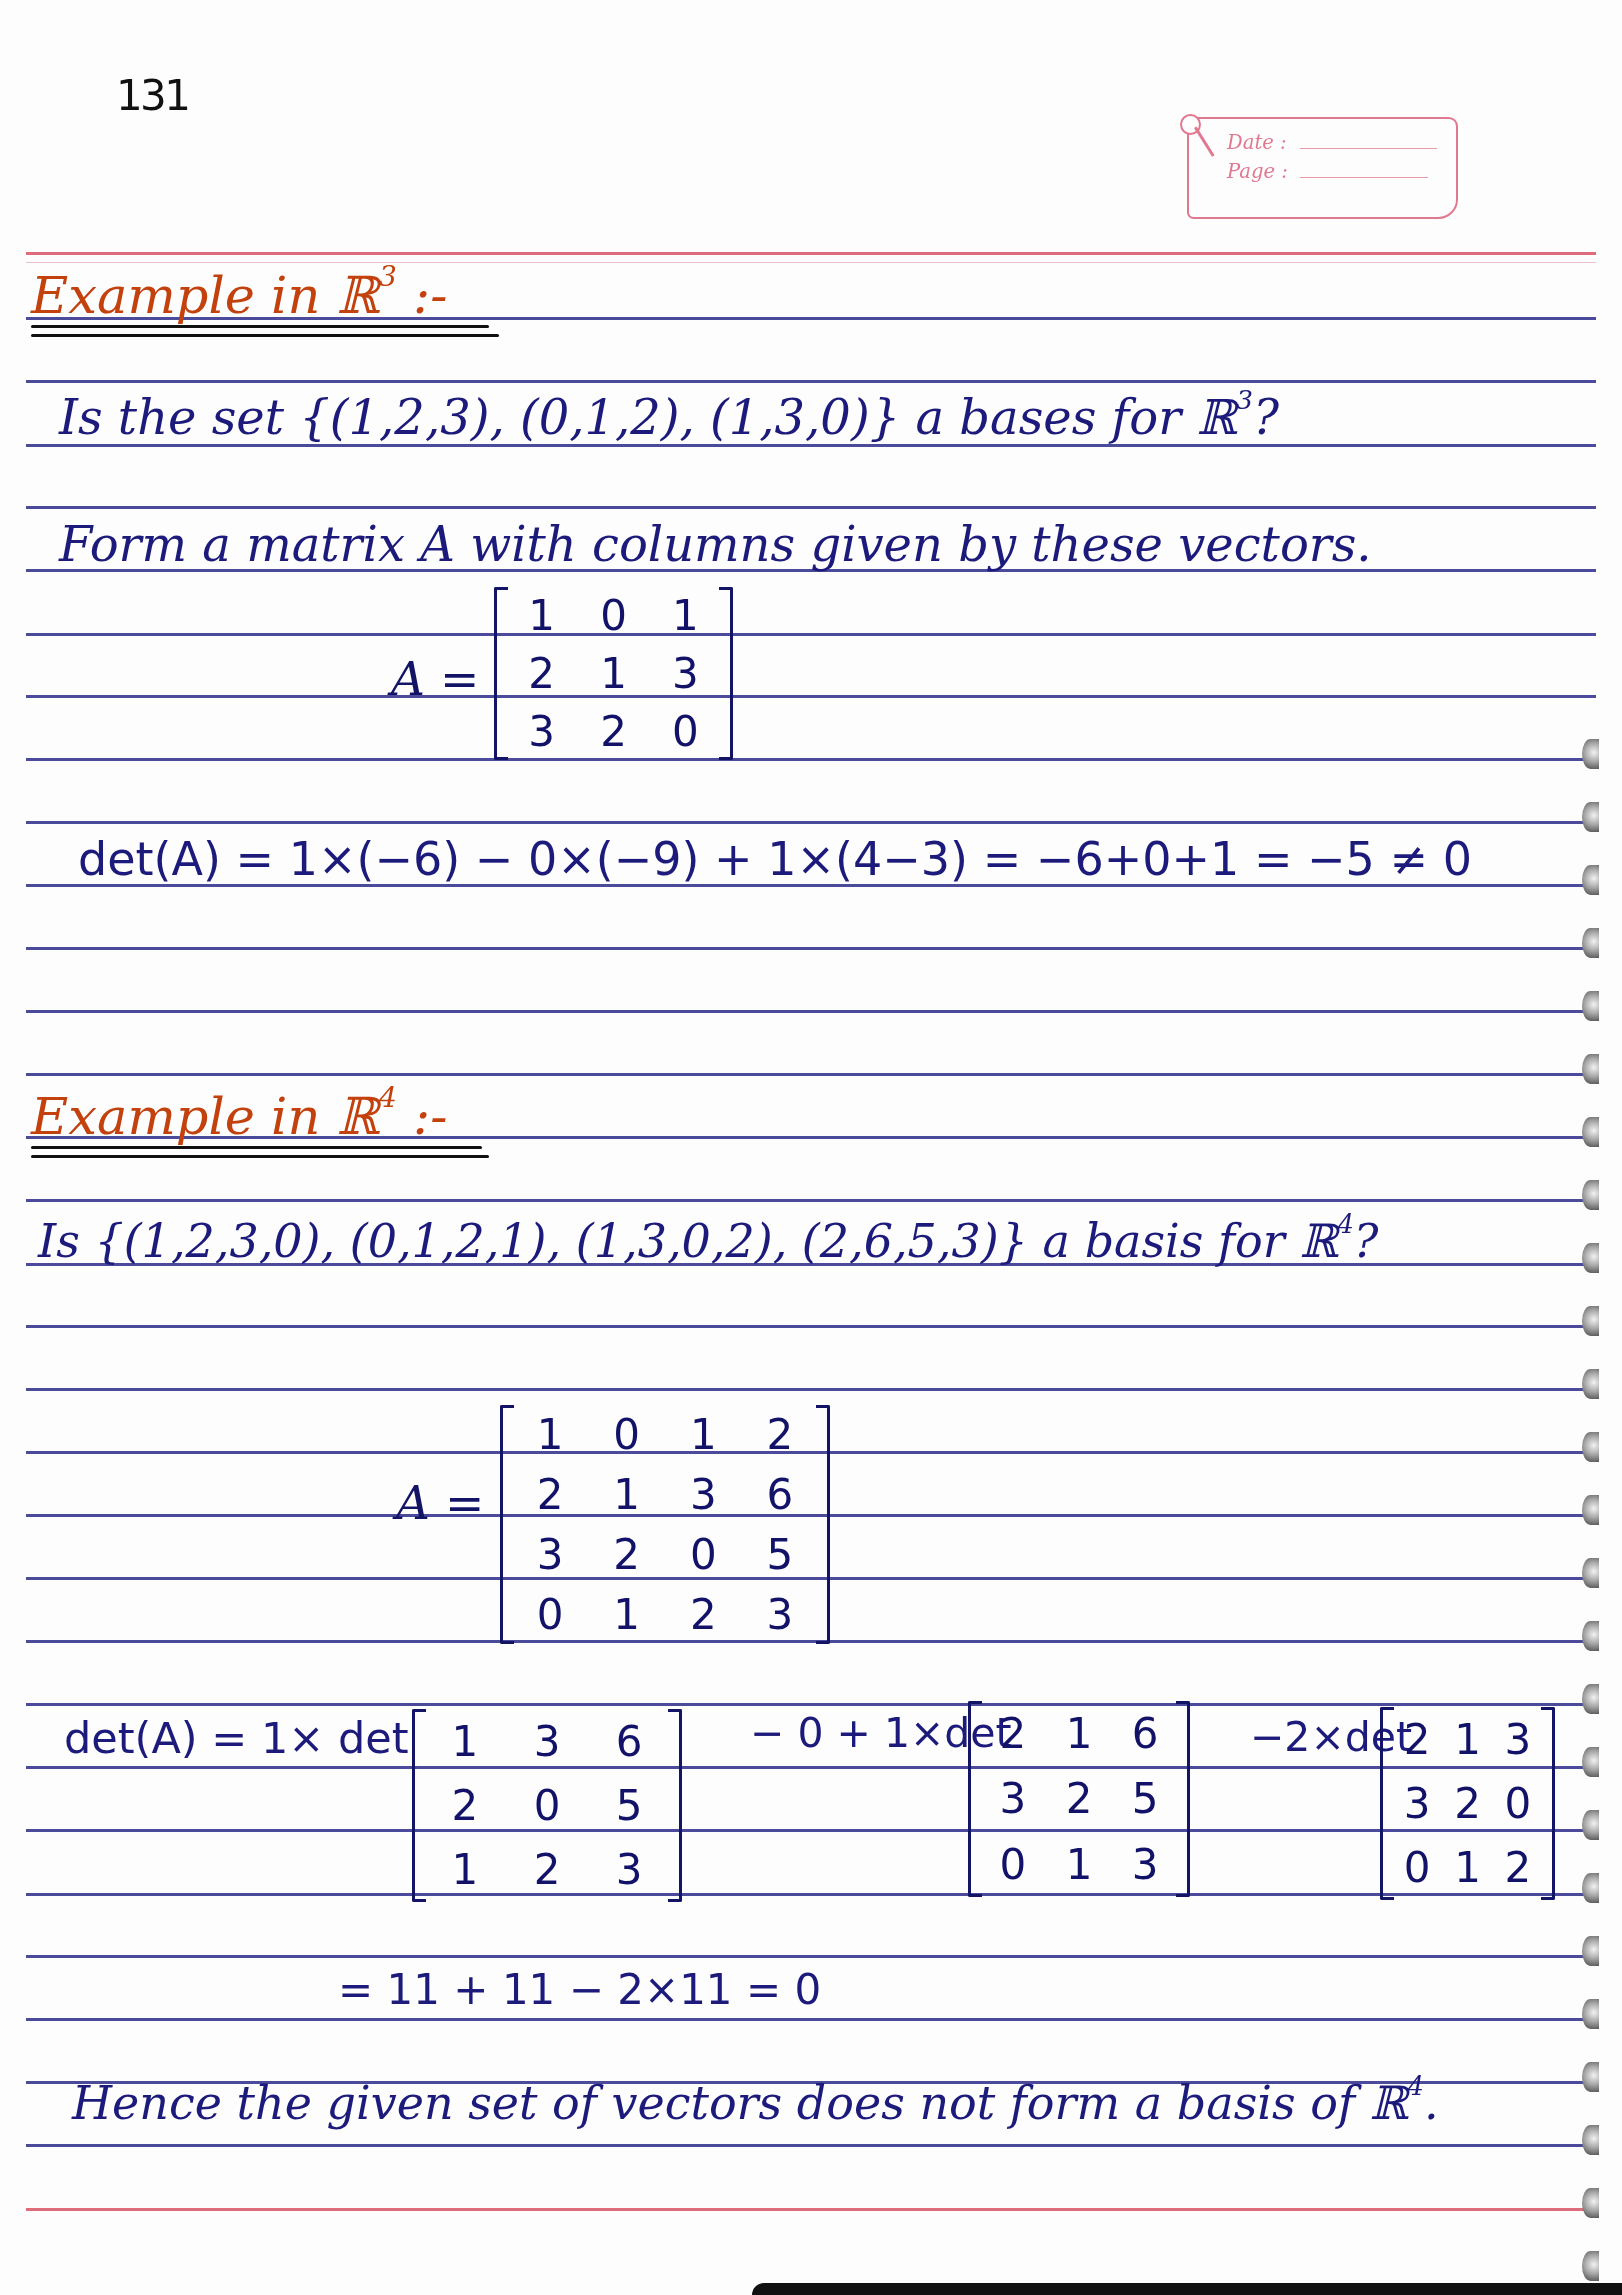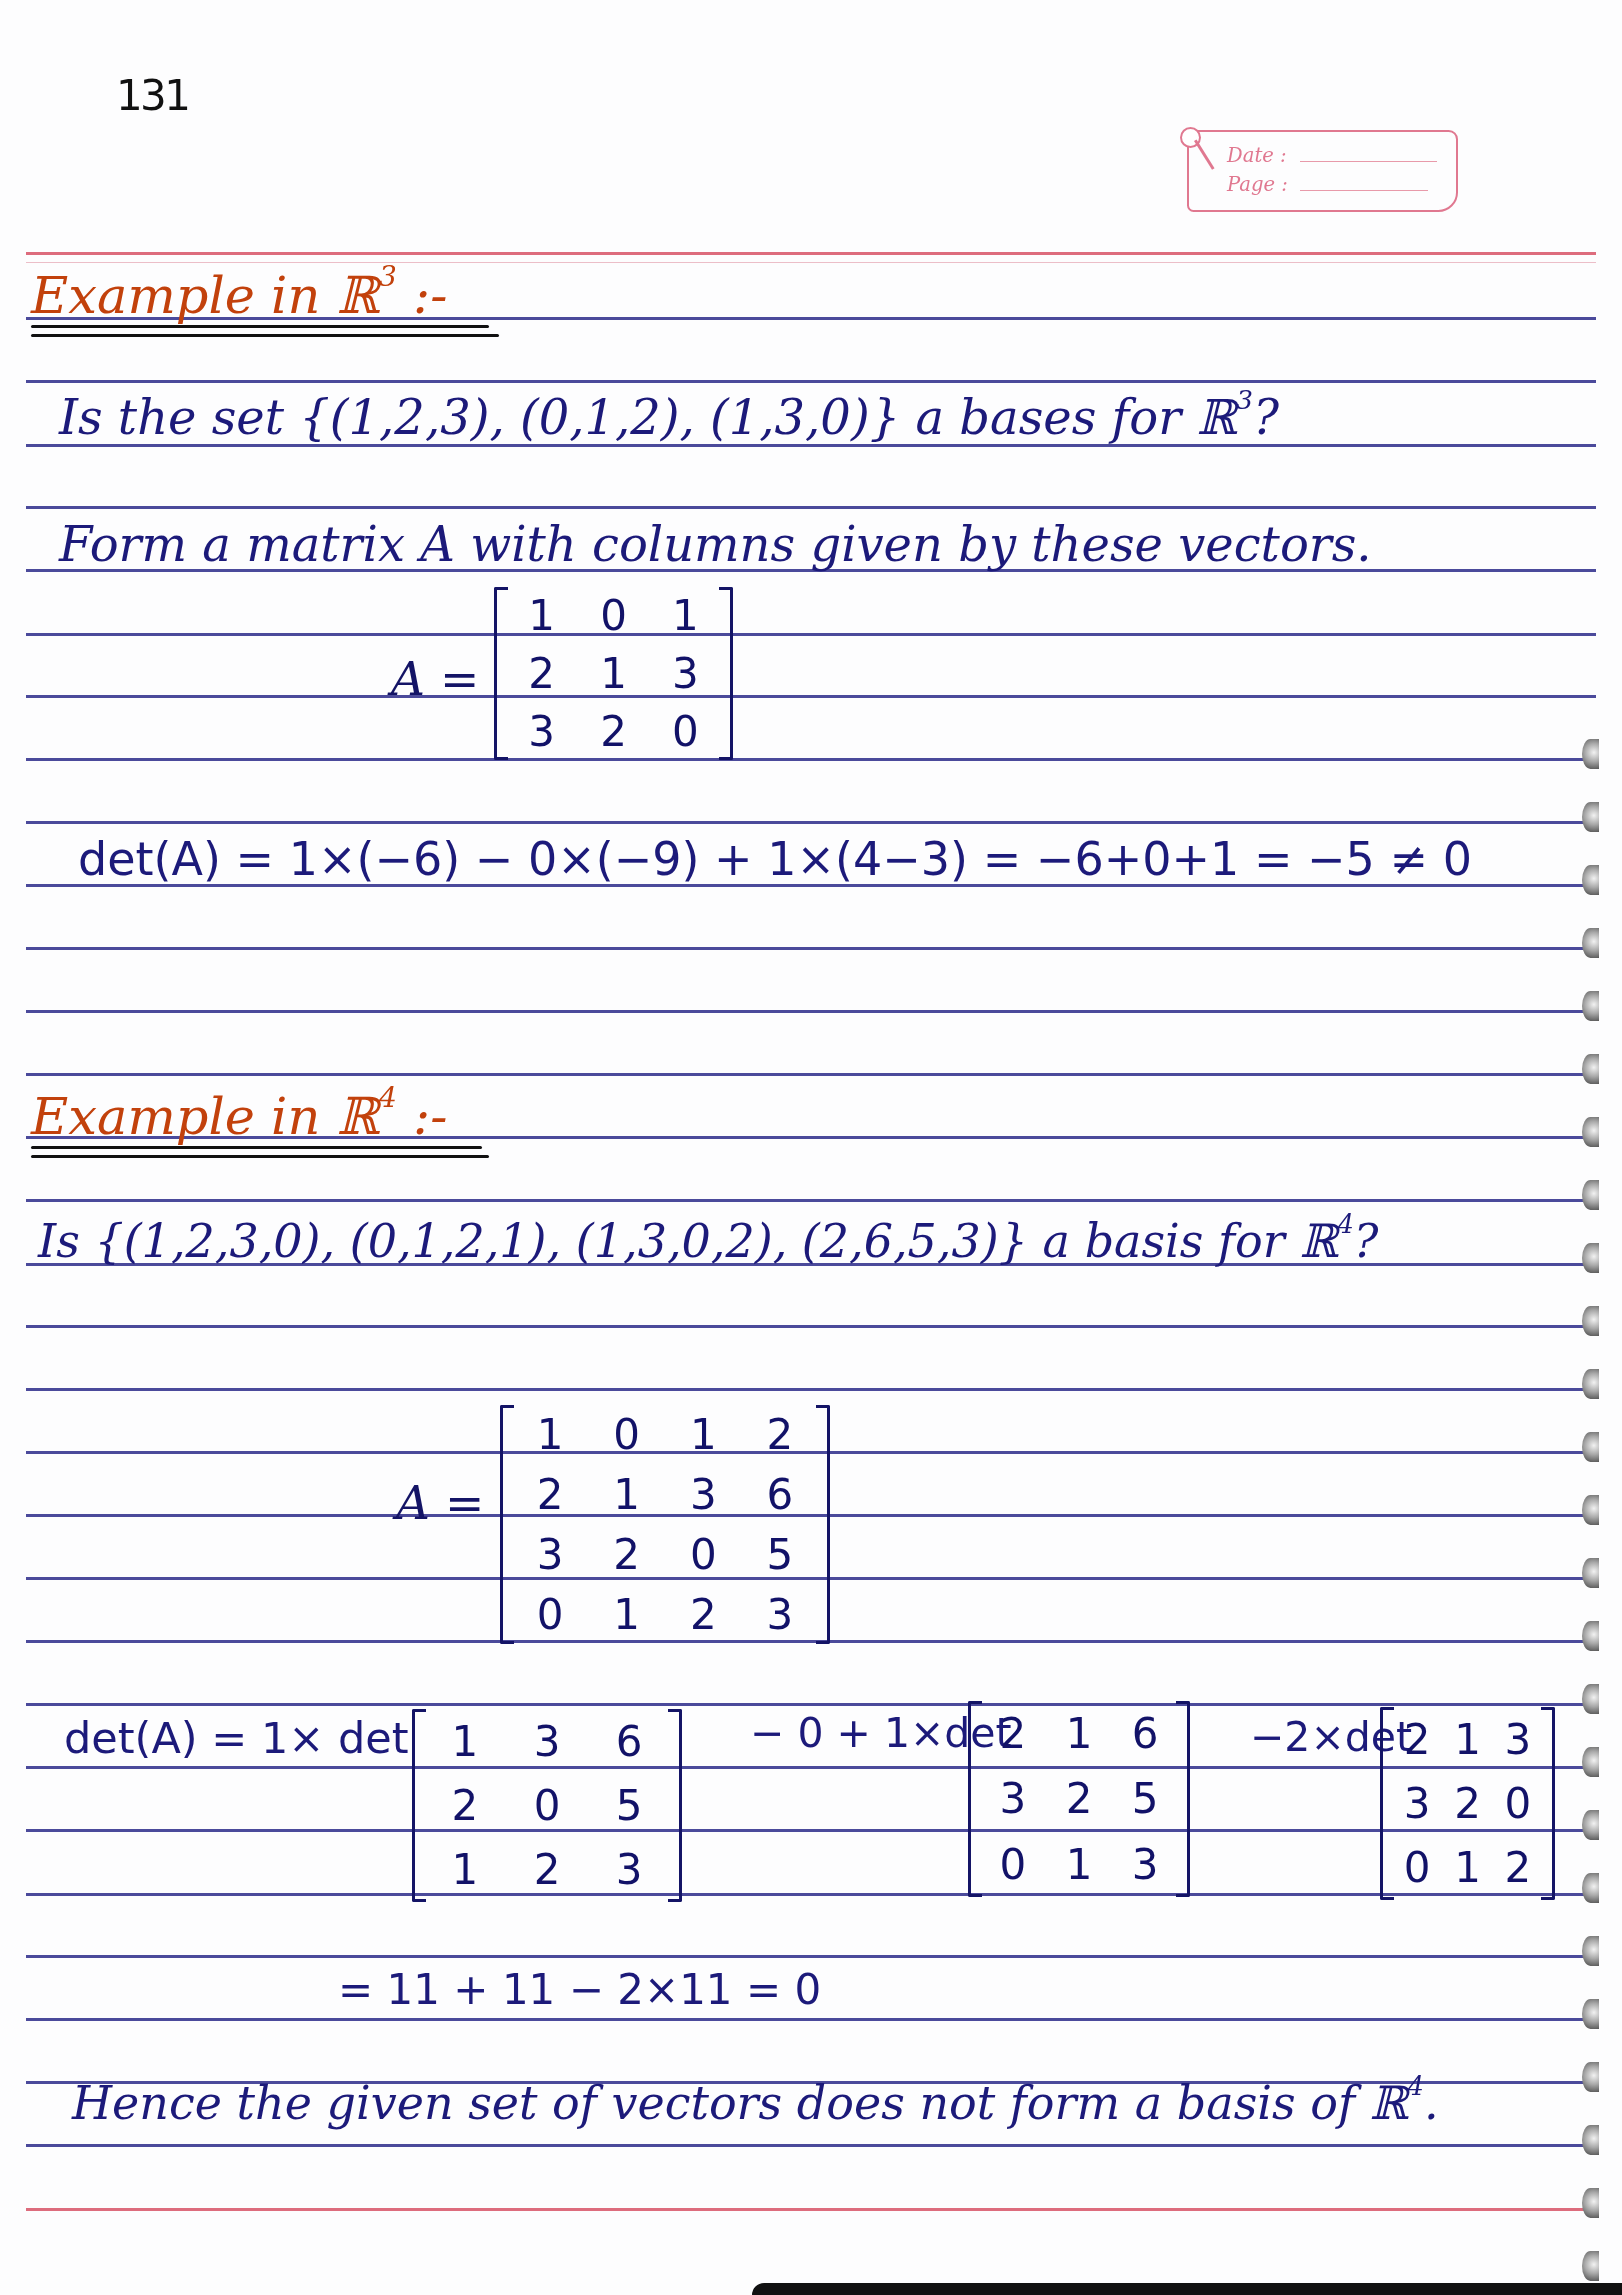--- a/index.html
+++ b/index.html
@@ -13,21 +13,21 @@
           background: radial-gradient(circle at 70% 45%, #f2f2f2 0%, #a8a8a8 45%, #3a3a3a 100%); }
   .txt { position: absolute; white-space: nowrap; font-family: "DejaVu Serif", serif;
          font-style: italic; color: #1c1a7a; line-height: 1; }
   .heading { font-size: 51px; font-style: italic; color: #c2410c; }
   .heading .uline { position: absolute; left: 0; height: 3.3px; background: #111; border-radius: 2px; }
   .body-line { font-size: 48px; }
   .math { font-family: "DejaVu Sans", sans-serif; font-style: normal; margin-left: 40px; }
   sup { font-size: 0.55em; vertical-align: 0.95em; line-height: 0; }
   .pagenum { position: absolute; left: 116px; top: 71px; font-size: 42px; font-family: "DejaVu Sans", sans-serif;
              color: #111; letter-spacing: -2.6px; }
-  .stamp { position: absolute; left: 1187px; top: 130px; width: 271px; height: 82px;
+  .stamp { position: absolute; left: 1187px; top: 117px; width: 271px; height: 102px;
            border: 2.6px solid #e07890; border-radius: 5.2px 9.2px 19.6px 6.5px; box-sizing: border-box; }
   .stamp .pin { position: absolute; left: -9.2px; top: -5.2px; width: 17px; height: 17px; border-radius: 50%;
                 border: 2.6px solid #e07890; background: #fff; }
   .stamp .pin-line { position: absolute; left: 5.2px; top: 9.2px; width: 3.3px; height: 34px; background: #e07890;
                      transform: rotate(-32deg); transform-origin: top left; }
   .stamp .lbl { position: absolute; left: 38px; font-family: "DejaVu Serif", serif; font-style: italic;
                 font-size: 19.6px; color: #e07890; }
   .stamp .fill { position: absolute; height: 1.3px; background: #e89aaa; }
   .matrix { position: absolute; }
   .matrix .br-l, .matrix .br-r { position: absolute; top: 0; bottom: 0; width: 14.4px;

